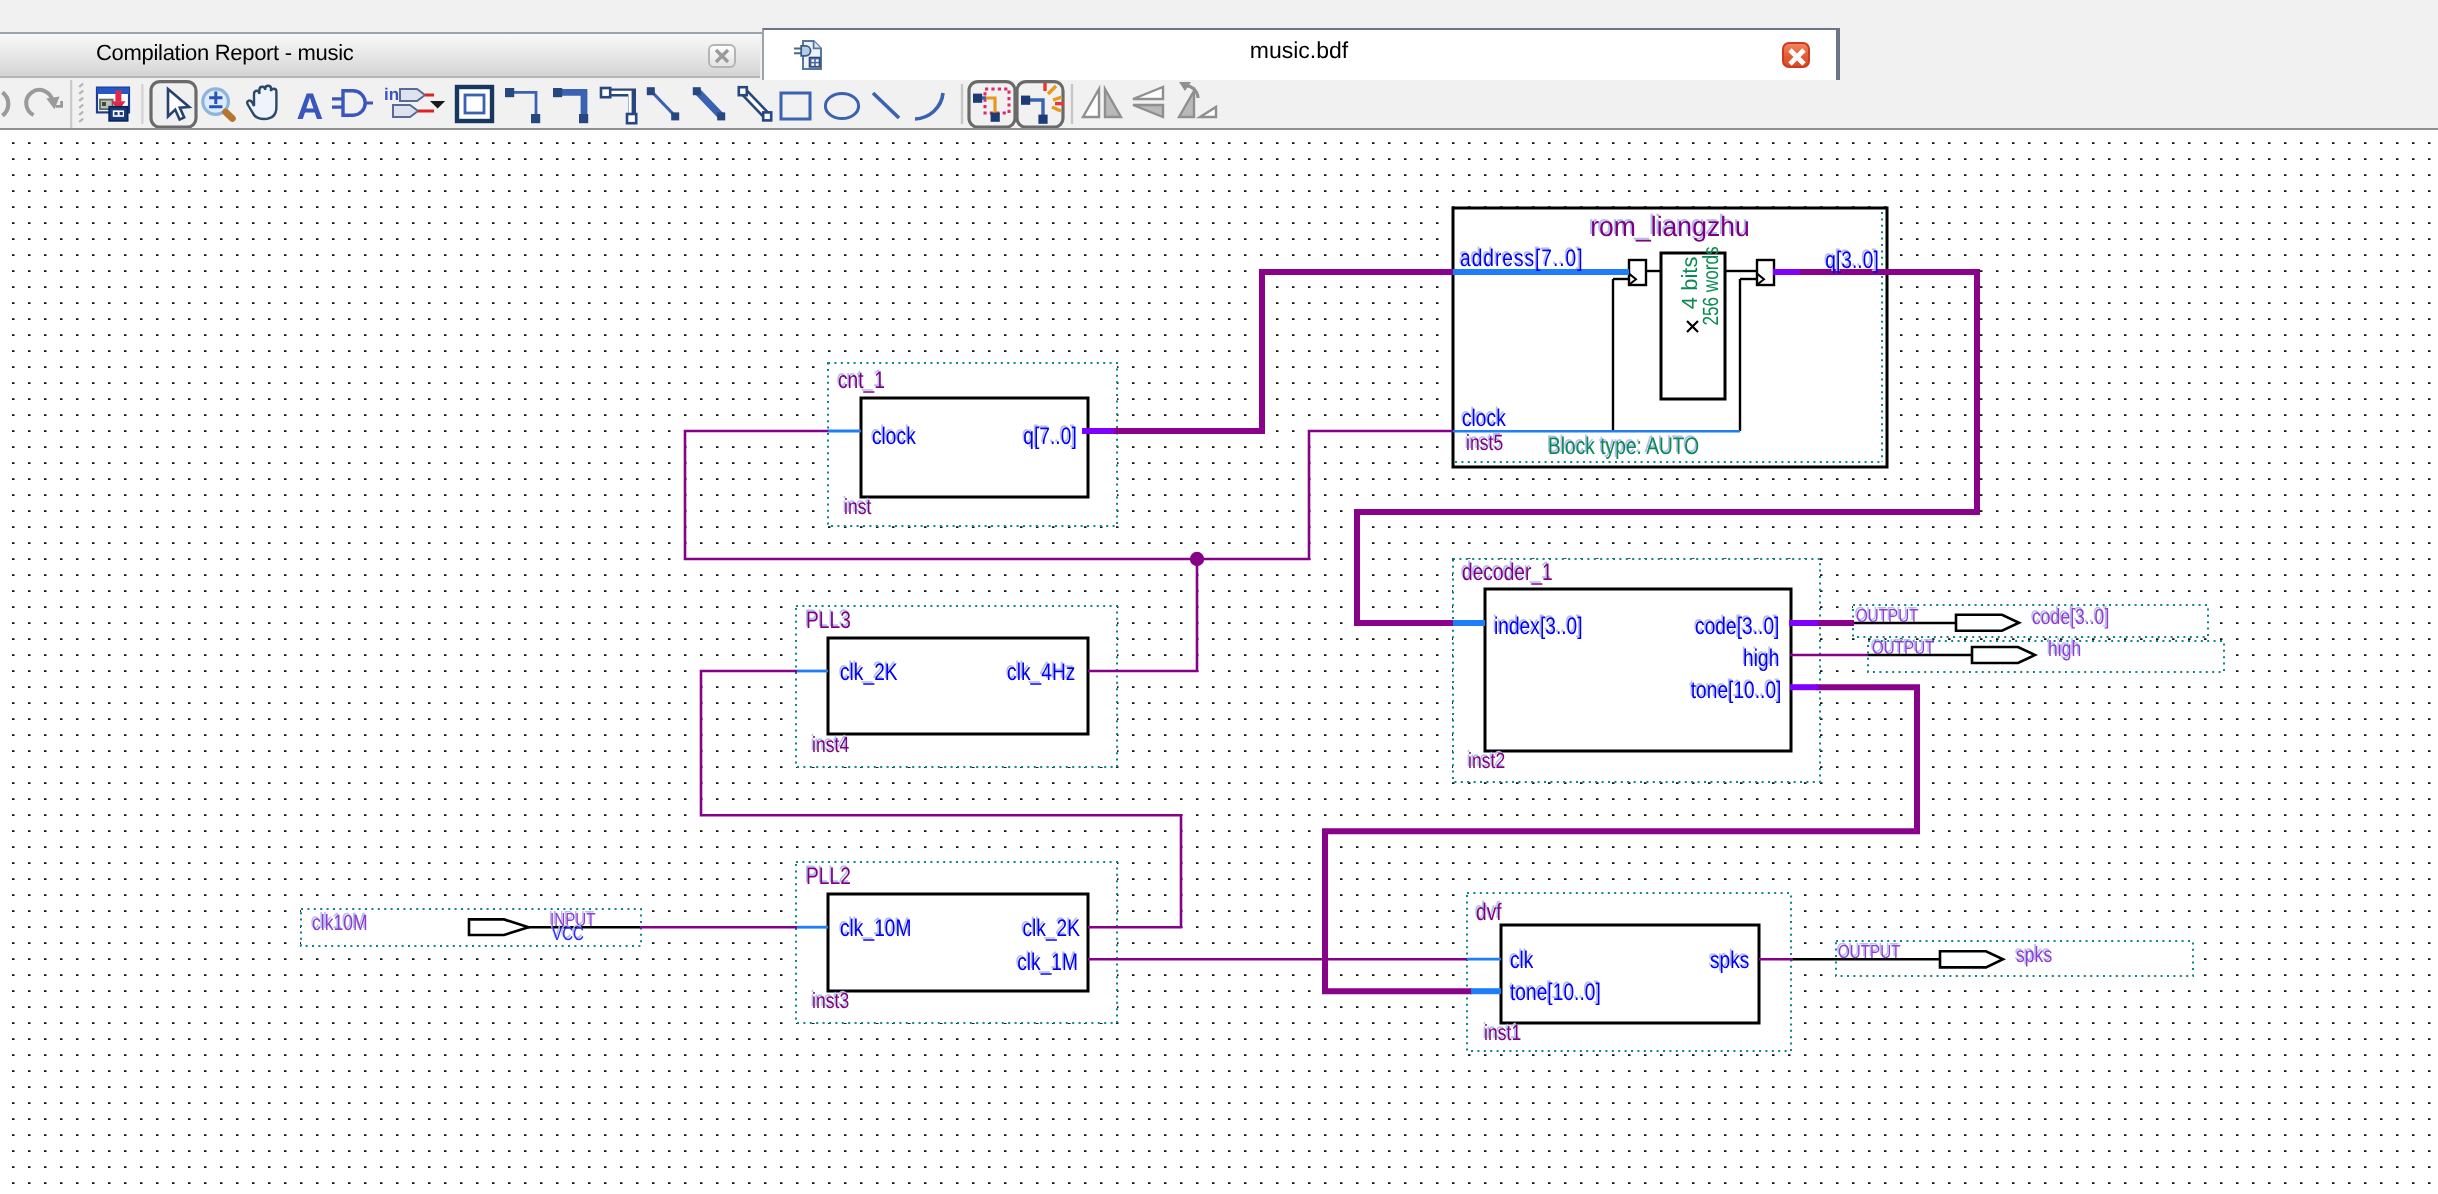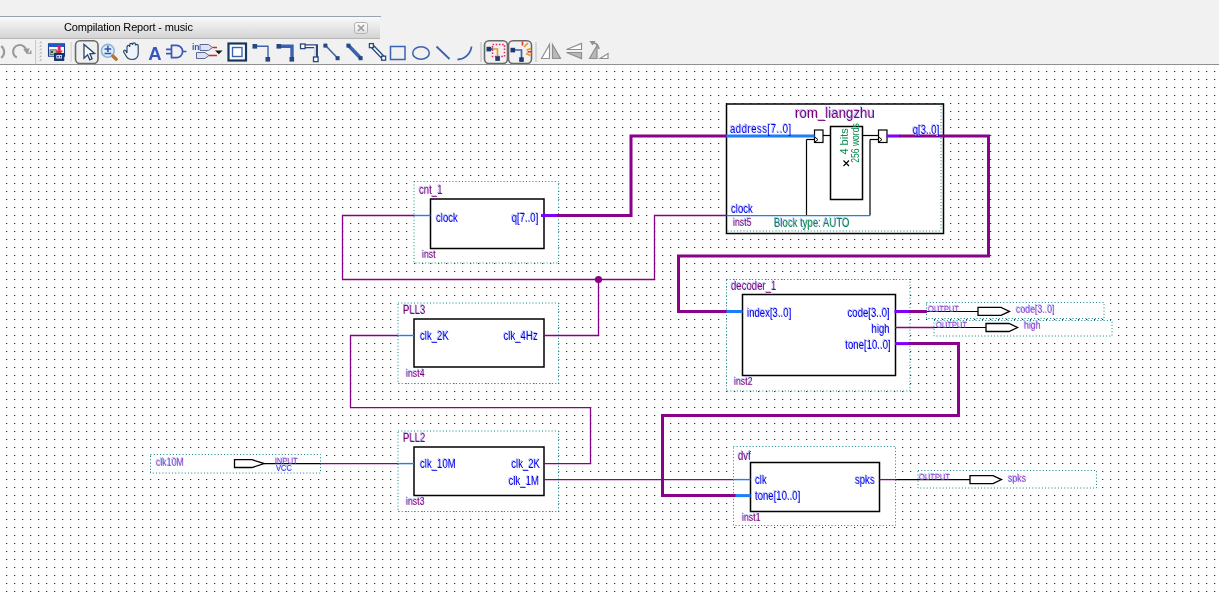--- a/index.html
+++ b/index.html
@@ -5,21 +5,21 @@
 html,body { width:1219px; height:597px; overflow:hidden; background:#fff;
   font-family:"Liberation Sans", sans-serif; }
 #page { position:relative; width:1219px; height:597px; }
 .abs { position:absolute; }
 .t { position:absolute; white-space:nowrap; line-height:1;
      text-shadow:-1px -1px 0 #b4bcf2; }
 #tabbg { left:0; top:0; width:1219px; height:40px; background:#f1f1f1; }
 #tab1line { left:0; top:16px; width:381px; height:1.2px; background:#9aa2ac; }
 #tab1 { left:0; top:17px; width:380px; height:21.5px;
   background:linear-gradient(#f9f9f9,#e9e9e9 45%,#d4d4d4); border-bottom:1px solid #b5b5b5; }
-#tab1 .lbl { position:absolute; left:64px; top:5.2px; line-height:1; font-size:11px; letter-spacing:-0.15px; color:#000; }
+#tab1 .lbl { position:absolute; left:48px; top:5.2px; line-height:1; font-size:11px; letter-spacing:-0.15px; color:#000; }
 #xbtn1 { position:absolute; left:354px; top:4.5px; width:14px; height:12.5px;
   background:linear-gradient(#fdfdfd,#e3e3e3); border:1px solid #b4b4b4; border-radius:3px;
   color:#8f8f8f; font-size:9px; font-weight:bold; text-align:center; line-height:11px; }
 #tab2 { left:380.5px; top:14px; width:539px; height:26px; background:#ffffff;
   border-top:1.6px solid #6b7587; border-right:2px solid #6b7587; border-left:1px solid #9aa2ac; }
 #tab2 .lbl { position:absolute; left:50%; top:5.5px; line-height:1; transform:translateX(-50%); font-size:11.5px; color:#000; }
 #xbtn2 { position:absolute; left:509px; top:5.5px; width:14px; height:13.5px;
   background:linear-gradient(#ef8661,#e05a33 60%,#d94f2b); border:1.6px solid #cf3a1e; border-radius:3.5px; }
 #xbtn2 svg { position:absolute; left:1.5px; top:1.5px; }
 #toolbar { left:0; top:40px; width:1219px; height:24px; background:#f1f1f1; }
@@ -103,20 +103,39 @@
 <div class="abs" id="tabbg"></div>
 <div class="abs" id="tab1line"></div>
 <div class="abs" id="tab1">
       <span class="lbl">Compilation Report - music</span>
   <div id="xbtn1">
         <svg width="8" height="8" viewBox="0 0 8 8" style="position:absolute;left:2.4px;top:1.8px">
           <path d="M1 1 L7 7 M7 1 L1 7" stroke="#9b9b9b" stroke-width="1.7"></path>
         </svg>
       </div>
     </div>
+<div class="abs" id="tab2">
+      <span class="lbl">music.bdf</span>
+  <div class="abs" style="left:14px;top:4px;"><svg id="bdfi" width="17" height="17" viewBox="0 0 17 17">
+<path d="M5.5 1.5 H10.8 L14.5 5.2 V15.5 H5.5 Z" fill="#edf2fb" stroke="#56779e" stroke-width="1"></path>
+<path d="M10.8 1.5 V5.2 H14.5" fill="#dce6f4" stroke="#56779e" stroke-width="0.9"></path>
+<path d="M1 5.2 H4.6 M1 7.6 H4.6" stroke="#47688f" stroke-width="1"></path>
+<path d="M4.6 3.9 H6.8 A2.5 2.5 0 0 1 6.8 8.9 H4.6 Z" fill="#b9cce6" stroke="#3c5c84" stroke-width="0.9"></path>
+<rect x="8.7" y="9.7" width="5.2" height="4.8" fill="#49679c" stroke="#2c4a74" stroke-width="0.7"></rect>
+<rect x="9.7" y="10.7" width="1.4" height="1.2" fill="#fff"></rect>
+          <rect x="11.9" y="10.7" width="1.4" height="1.2" fill="#fff"></rect>
+<rect x="9.7" y="12.7" width="1.4" height="1.2" fill="#fff"></rect>
+          <rect x="11.9" y="12.7" width="1.4" height="1.2" fill="#fff"></rect>
+</svg></div>
+  <div id="xbtn2">
+        <svg width="11" height="11" viewBox="0 0 11 11">
+          <path d="M2 2 L9 9 M9 2 L2 9" stroke="#fff" stroke-width="2.4"></path>
+        </svg>
+      </div>
+</div>
 <div class="abs" id="toolbar"><svg id="tbar" width="660" height="26" viewBox="0 0 660 26">
 <path d="M1.2 6.2 A7.2 7.2 0 0 1 1.2 17.8" stroke="#9a9a9a" stroke-width="2.1" fill="none"></path>
 <path d="M16.8 17.5 A6.6 6.6 0 1 1 26.2 10.4" stroke="#9a9a9a" stroke-width="2" fill="none"></path>
 <polygon points="23.2,9.2 29.8,8.2 27.2,14.6" fill="#9a9a9a"></polygon>
 <path d="M27.8 13.2 H30.8 V10.5" stroke="#9a9a9a" stroke-width="1.4" fill="none"></path>
 <path d="M35.6 0 V24" stroke="#c9c9c9" stroke-width="1.1"></path>
 <path d="M39.6 3.4 l2 -1.6" stroke="#b4b4b4" stroke-width="1.1"></path>
 <path d="M39.6 6.9 l2 -1.6" stroke="#b4b4b4" stroke-width="1.1"></path>
 <path d="M39.6 10.4 l2 -1.6" stroke="#b4b4b4" stroke-width="1.1"></path>
 <path d="M39.6 13.9 l2 -1.6" stroke="#b4b4b4" stroke-width="1.1"></path>

